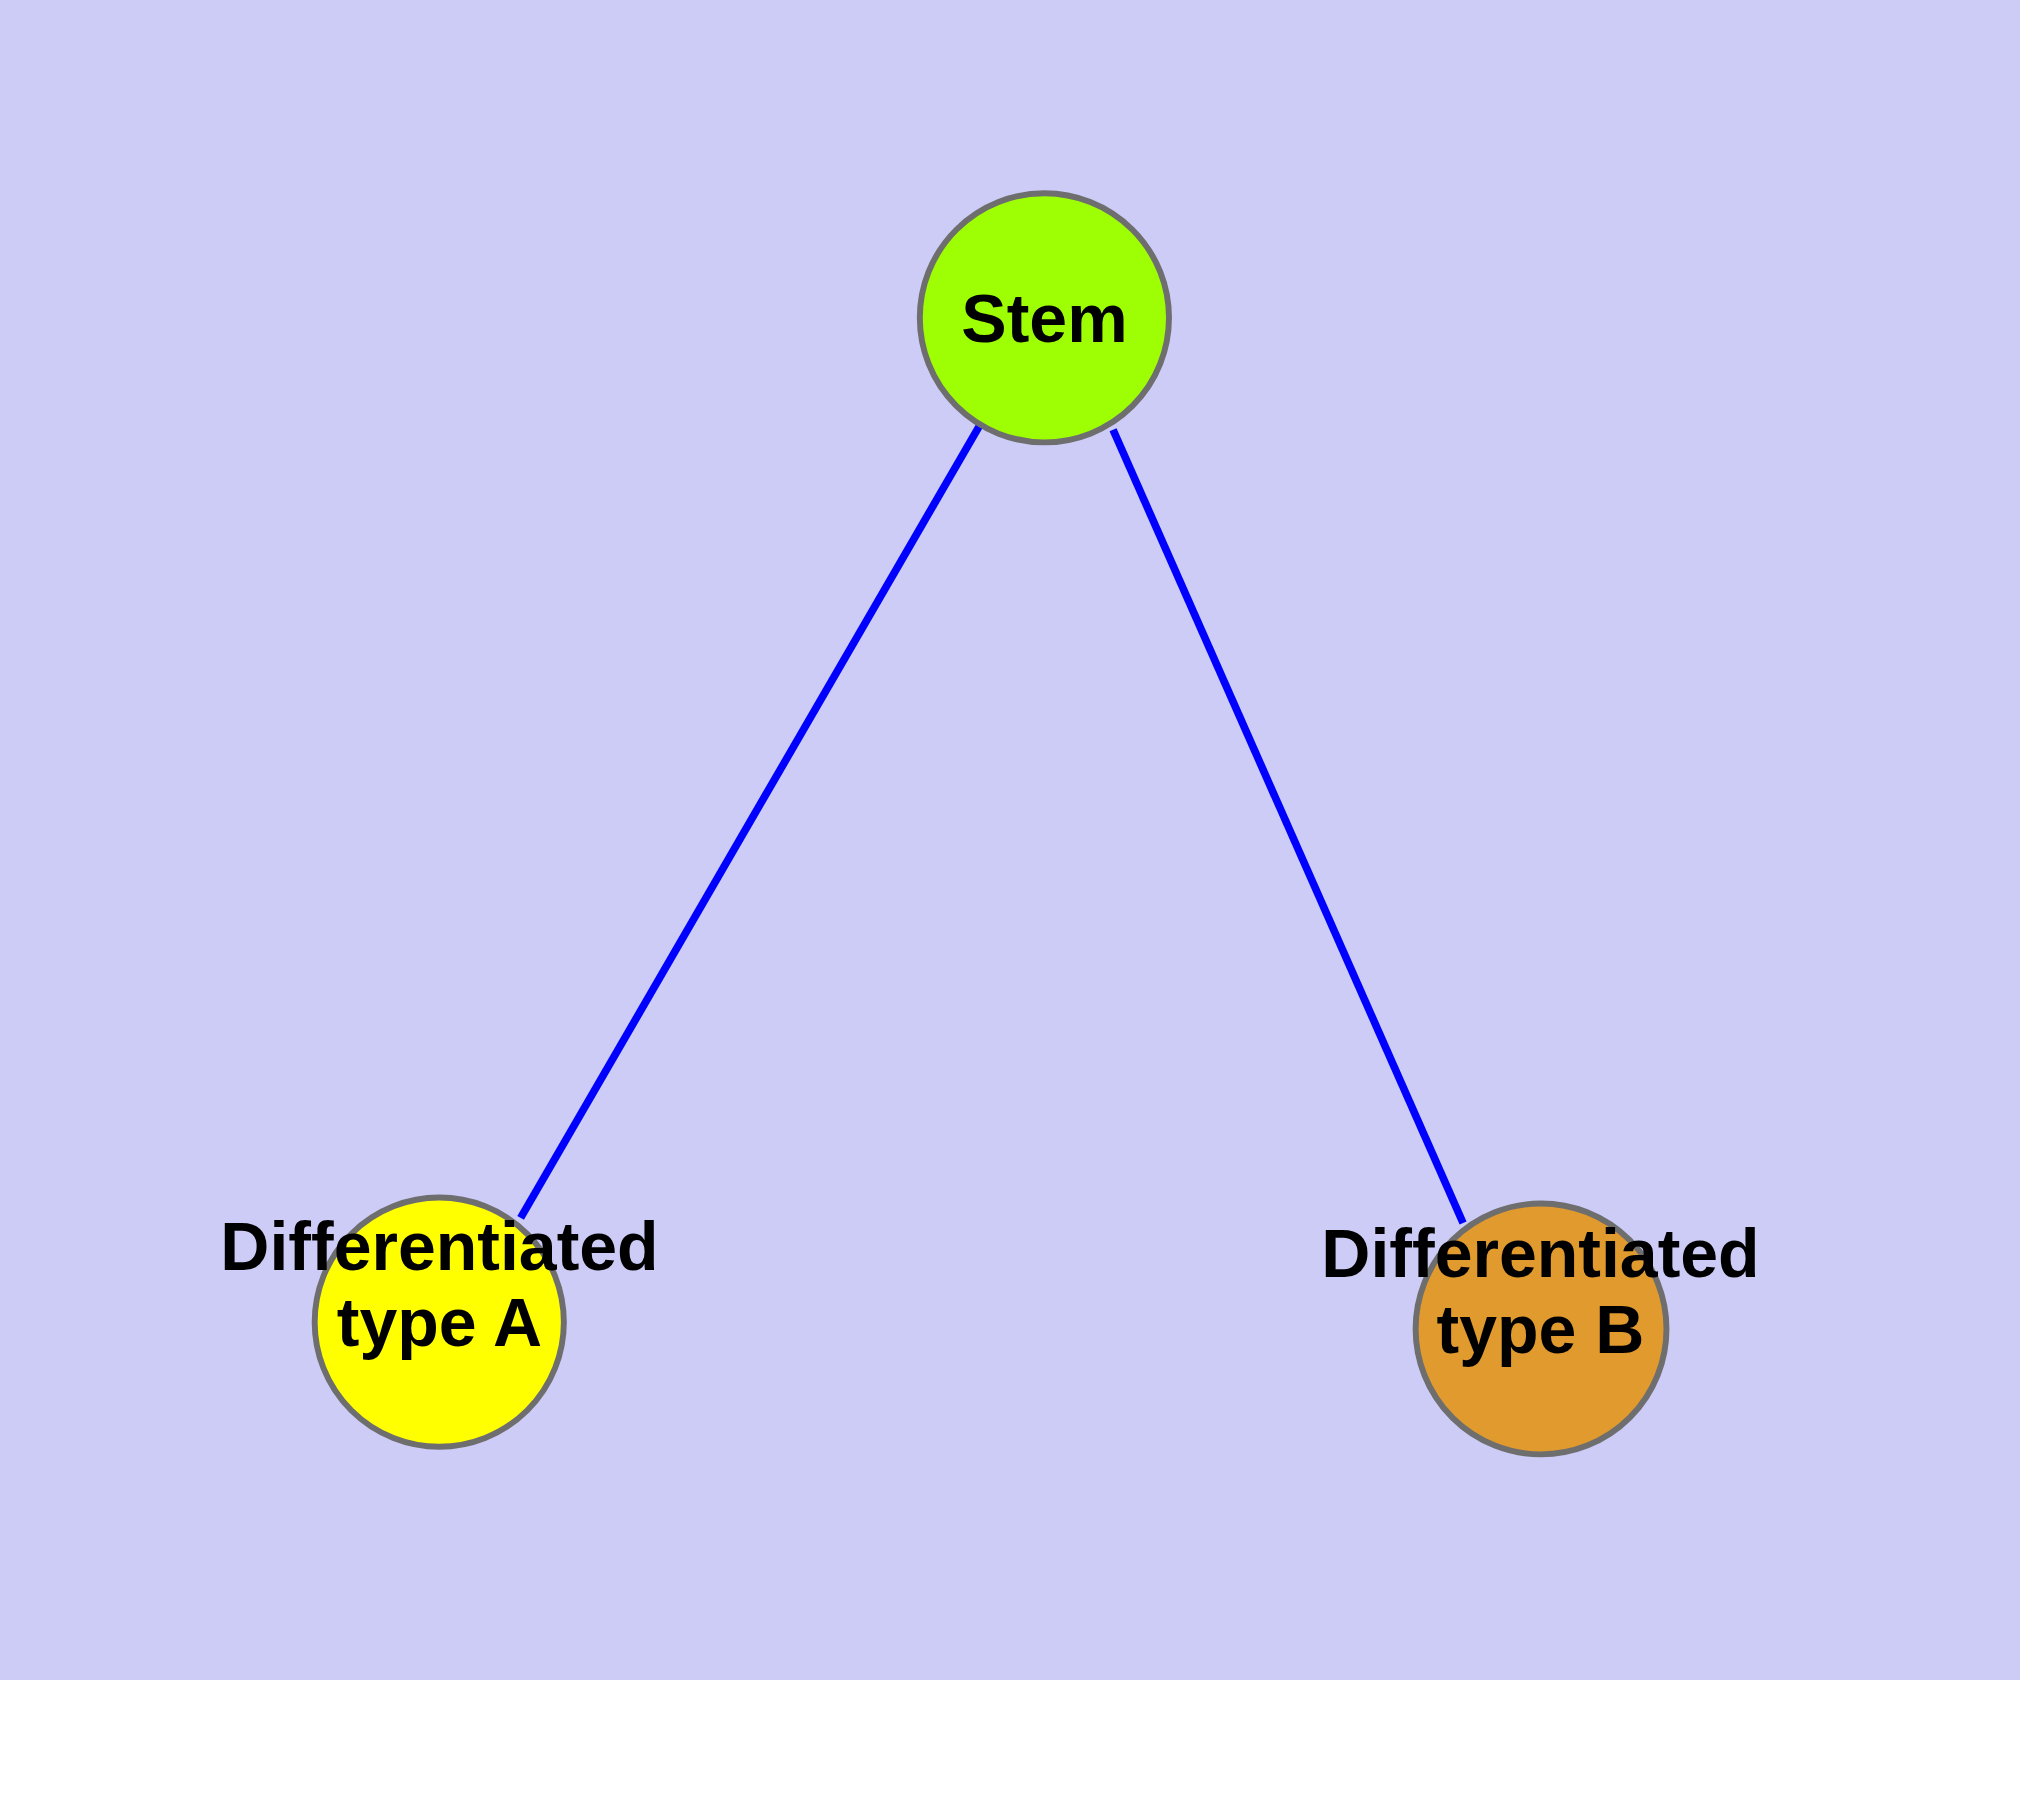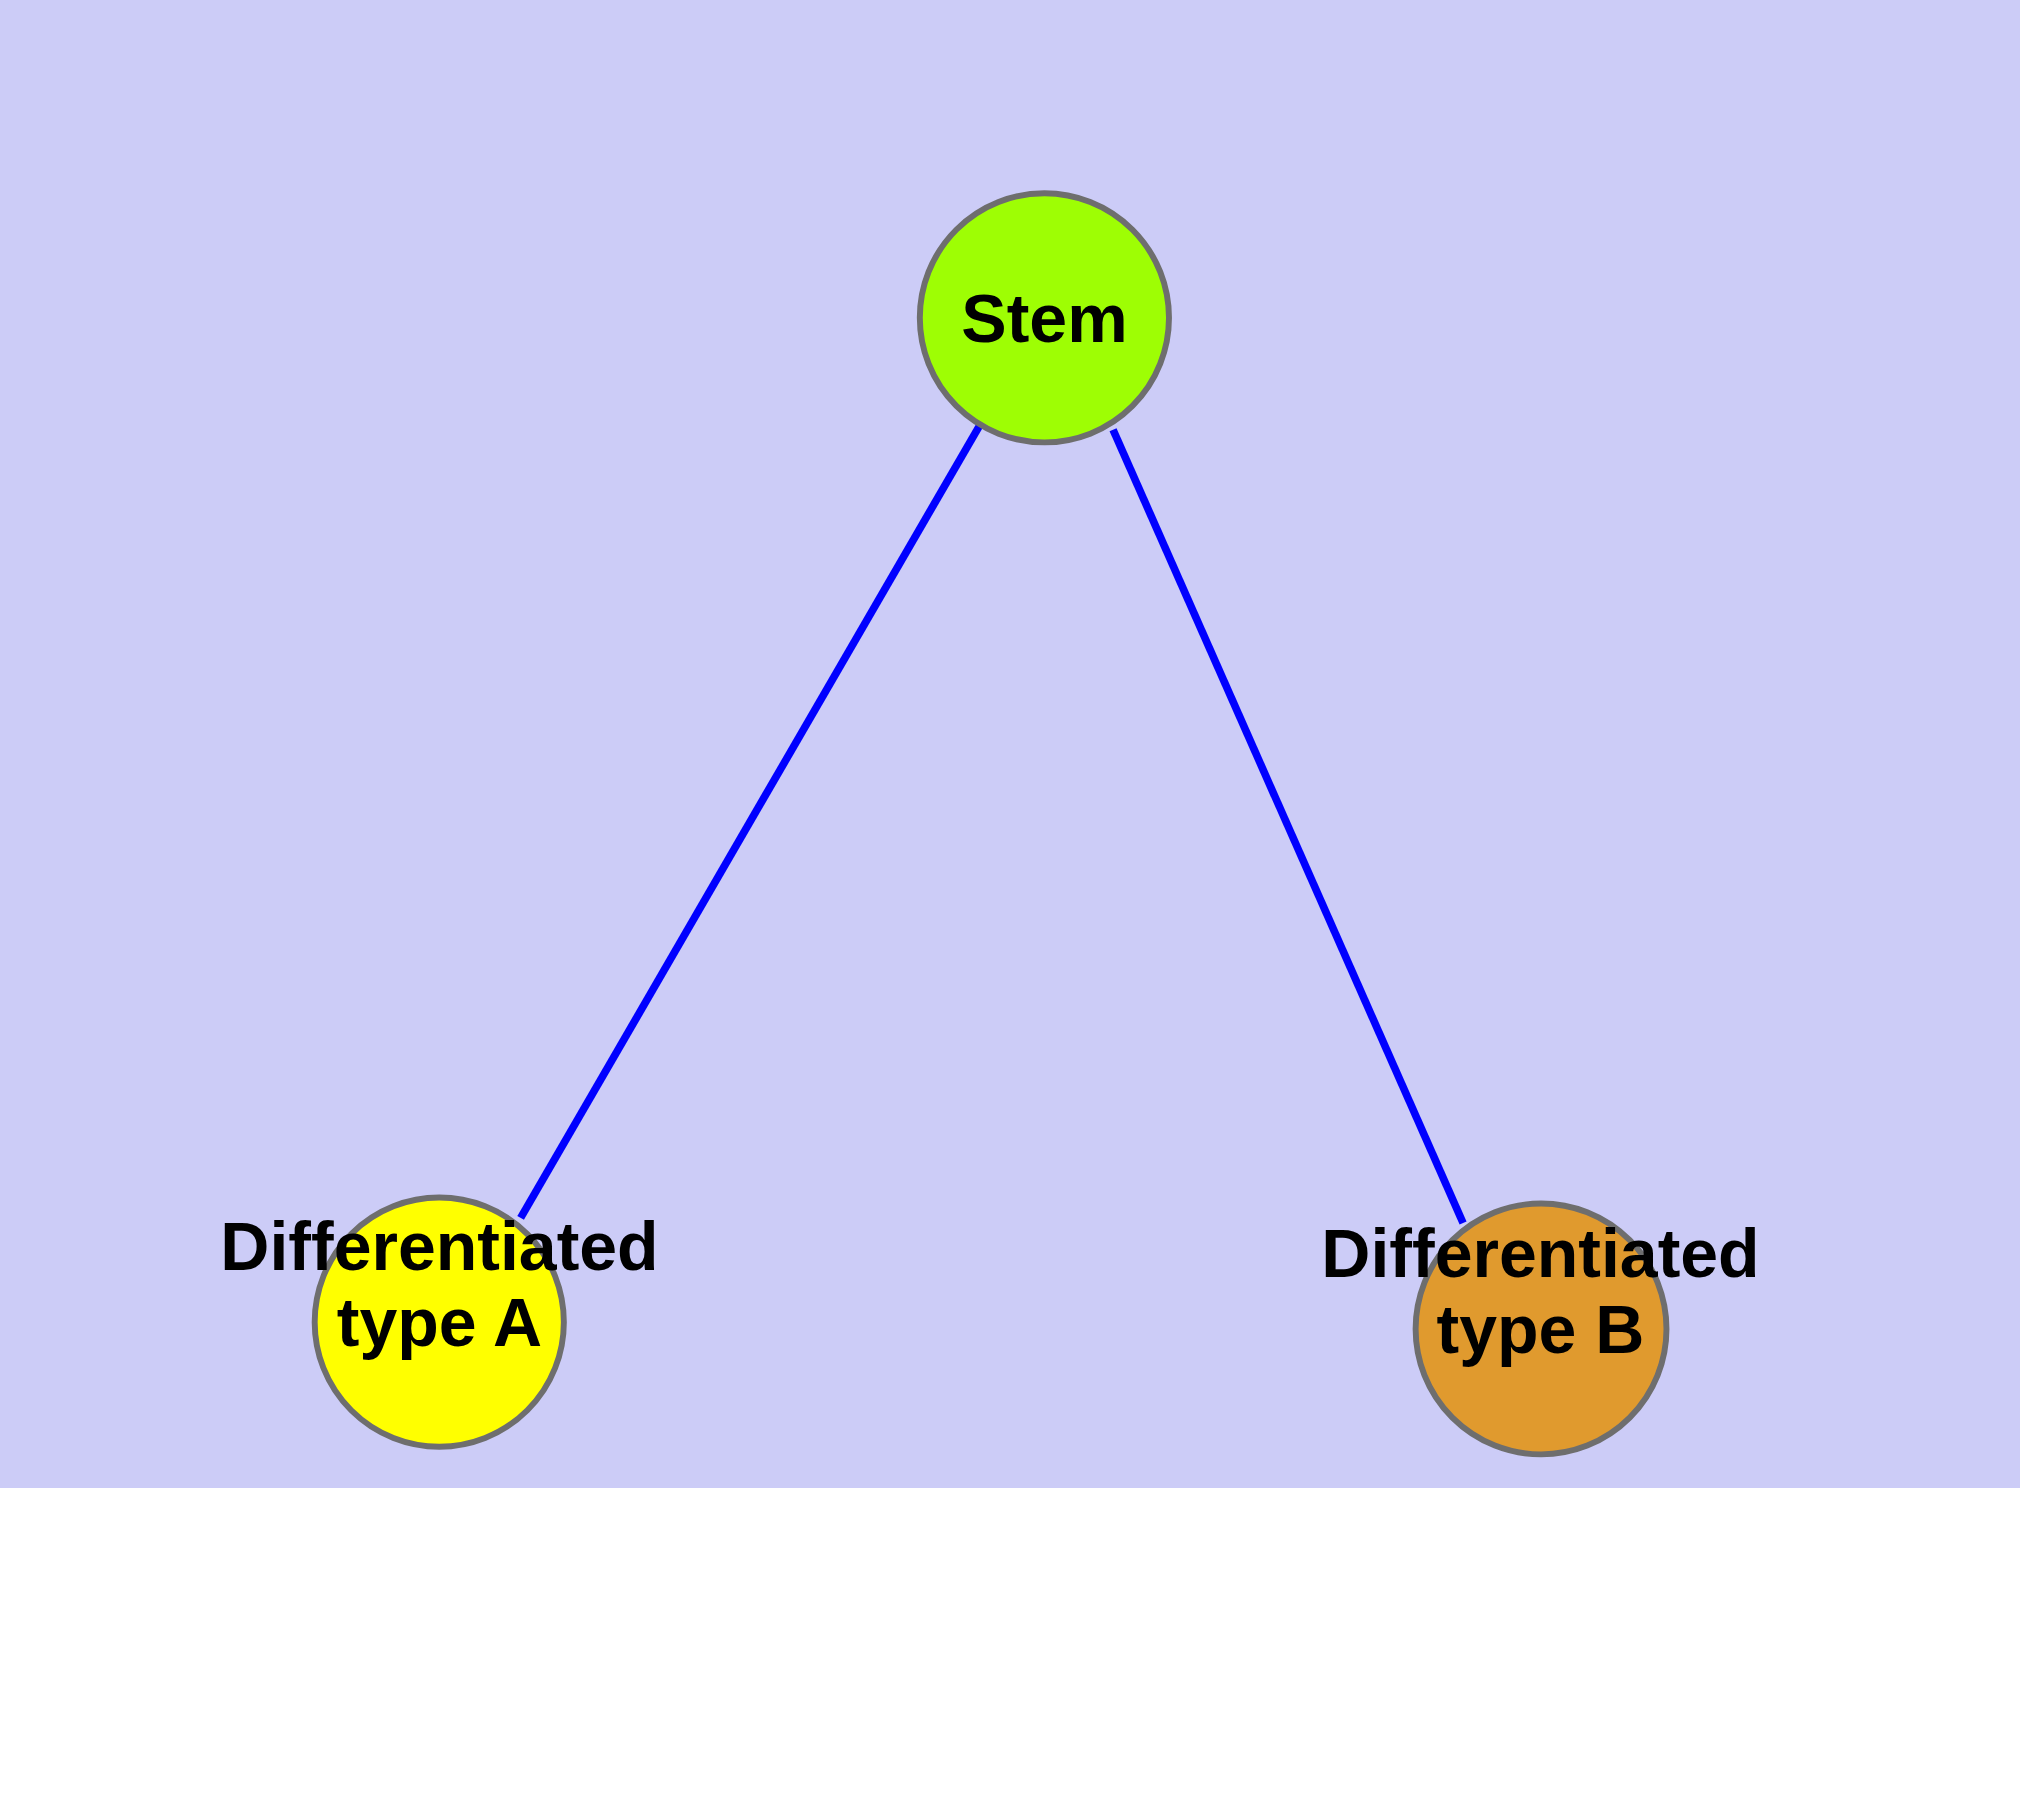--- a/index.html
+++ b/index.html
@@ -45,21 +45,21 @@
   .label-two-line {
     font-size: 68px;
   }
   .label-line {
     display: block;
   }
 </style>
 </head>
 <body>
 
-<div id="canvas" style="width: 2021px; height: 1488px;">
+<div id="canvas" style="width: 2021px; height: 1680px;">
 
   <div id="bg-rect" style="background: rgb(204, 204, 247); width: 2021px; height: 1812px;"></div>
 
   <svg id="graph-svg" viewBox="0 0 2384 2138">
     <g>
       <line x1="1155" y1="503" x2="614" y2="1437" stroke="#0000ff" stroke-width="9" stroke-linecap="butt"></line>
       <line x1="1313" y1="507" x2="1726" y2="1443" stroke="#0000ff" stroke-width="9" stroke-linecap="butt"></line>
     </g>
     <g>
       <circle cx="1232" cy="375" r="147" fill="#9efe04" stroke="#6e6e6e" stroke-width="7"></circle>

